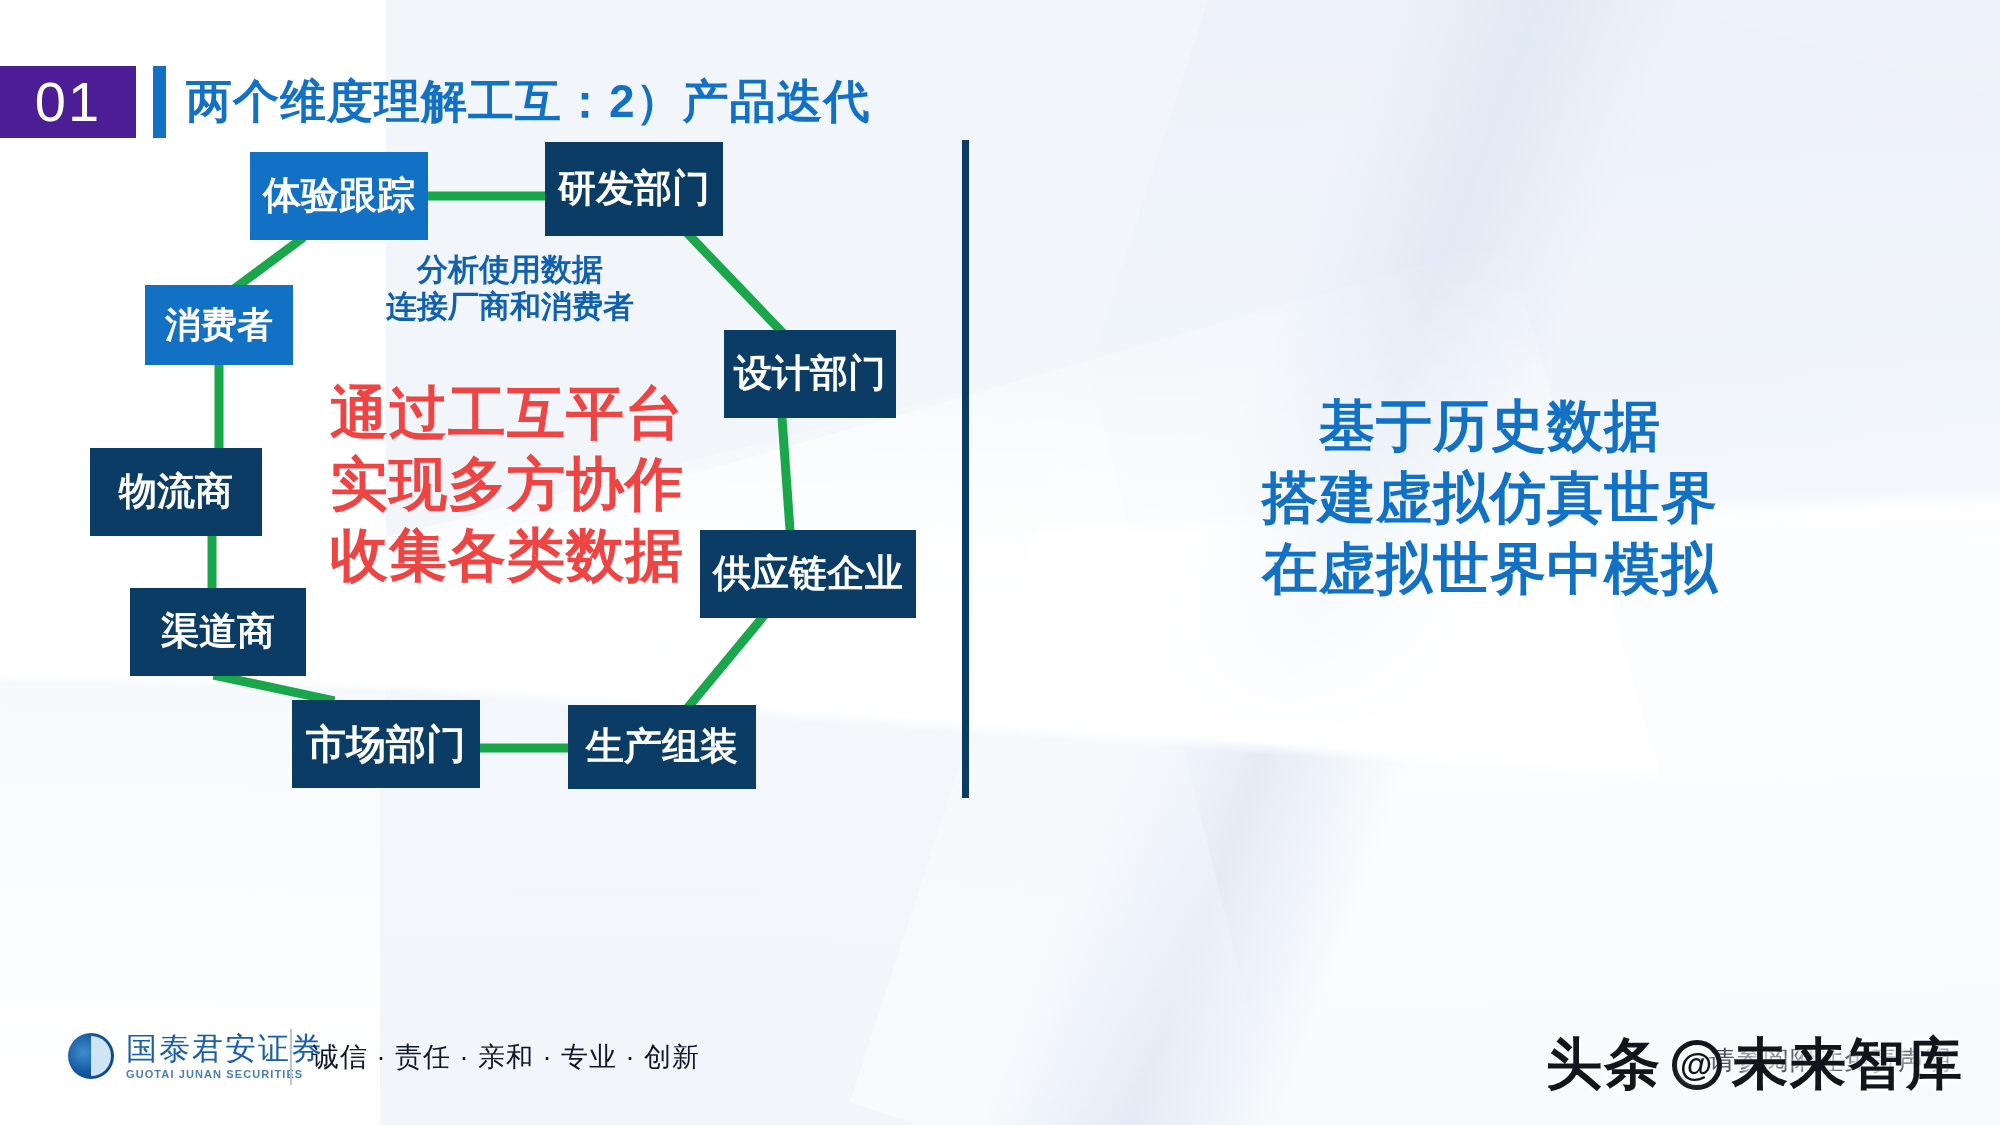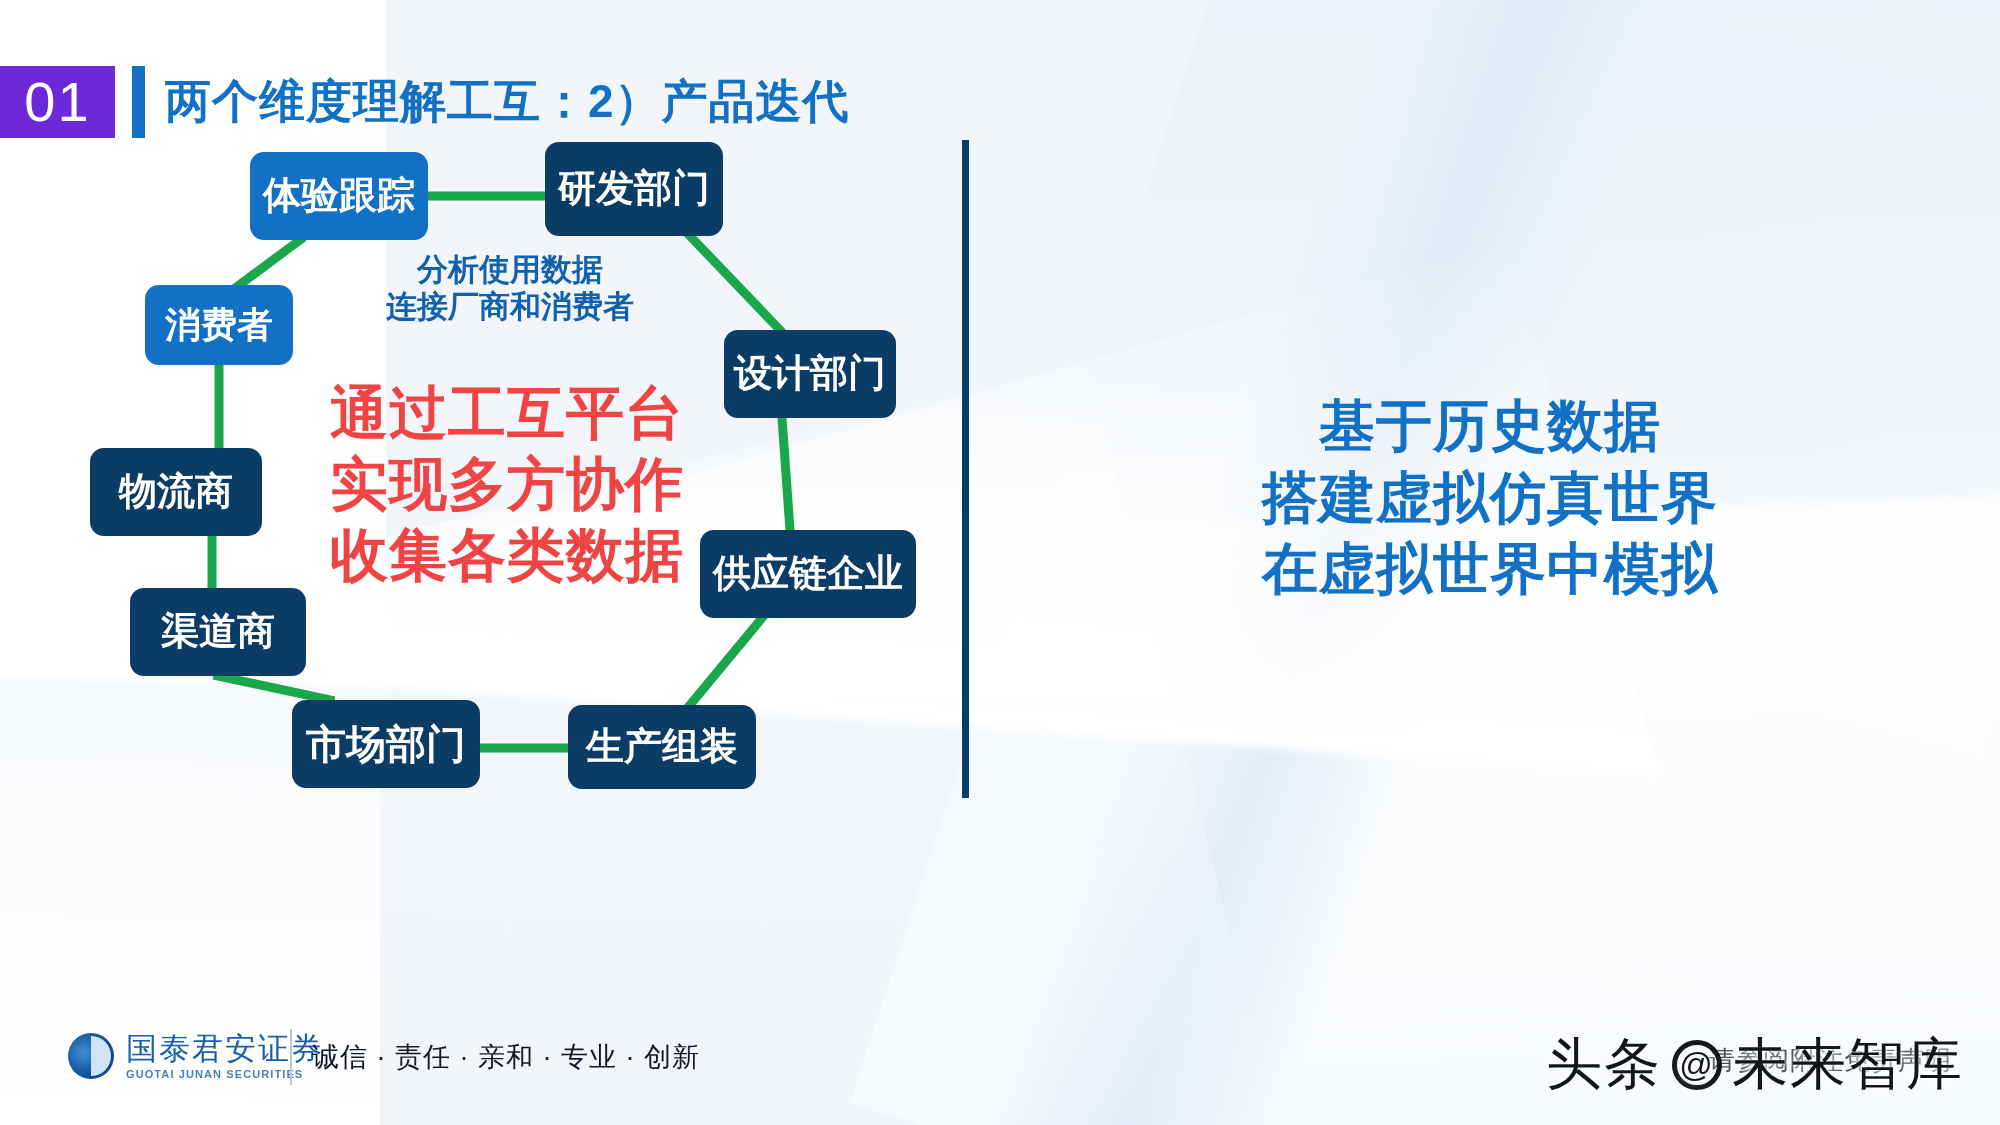--- a/index.html
+++ b/index.html
@@ -25,35 +25,35 @@
     transform:rotate(-14deg);}
   .bg-stripe{position:absolute;left:1180px;top:-200px;width:280px;height:1600px;
     background:linear-gradient(90deg,rgba(226,235,245,.0),rgba(219,230,243,.75),rgba(226,235,245,0));
     transform:rotate(20deg);}
   .bg-white-l{position:absolute;left:0;top:0;width:386px;height:760px;background:#ffffff;}
   .bg-soft1{position:absolute;left:1560px;top:60px;width:520px;height:640px;
     background:linear-gradient(150deg,#eaf0f8,#f6f9fc);transform:rotate(16deg);opacity:.9;}
 
   
   .header{position:absolute;left:0;top:66px;height:72px;display:flex;align-items:stretch;}
-  .num-badge{width:115px;height:72px;background:#6d28d9;color:#ffffff;
+  .num-badge{width:136px;height:72px;background:#4c1d95;color:#ffffff;
     display:flex;align-items:center;justify-content:center;
     font-size:56px;font-weight:400;letter-spacing:2px;line-height:1;}
   .num-rule{width:13px;height:72px;background:#1271C4;margin-left:17px;}
   .header-title{margin-left:20px;display:flex;align-items:center;
     color:#1271C4;font-size:46px;font-weight:bold;letter-spacing:1px;white-space:nowrap;}
 
   
   .v-divider{position:absolute;left:962px;top:140px;width:7px;height:658px;background:#0b3c66;}
 
   
   .diagram{position:absolute;left:0;top:0;width:1000px;height:1000px;}
   .edges{position:absolute;left:0;top:0;width:1000px;height:1000px;}
   .node{position:absolute;display:flex;align-items:center;justify-content:center;
-    color:#ffffff;font-weight:bold;border-radius:14px;box-sizing:border-box;
+    color:#ffffff;font-weight:bold;border-radius:0;box-sizing:border-box;
     text-align:center;line-height:1.1;z-index:3;}
   .node.light{background:#1271C4;}
   .node.dark{background:#0b3c66;}
 
   
   .anno-blue{position:absolute;color:#1261AE;font-weight:bold;font-size:31px;
     line-height:1.18;text-align:center;z-index:4;}
   .anno-green{position:absolute;color:#ef4444;font-weight:bold;font-size:58px;
     line-height:1.22;text-align:left;z-index:4;letter-spacing:1px;}
   .right-text{position:absolute;color:#1271C4;font-weight:bold;font-size:56px;
@@ -69,21 +69,21 @@
     background:#cfe4f5;border-radius:0 20px 20px 0;}
   .logo-text{margin-left:12px;display:flex;flex-direction:column;justify-content:center;}
   .logo-cn{font-size:31px;font-weight:normal;color:#1a5fa8;letter-spacing:2px;line-height:1.05;}
   .logo-en{font-size:11px;font-weight:bold;color:#4c7fae;letter-spacing:1.1px;margin-top:2px;}
   .footer-sep{position:absolute;left:290px;top:14px;width:2px;height:56px;background:#b9c7d4;}
   .footer-slogan{position:absolute;left:312px;top:24px;font-size:27px;color:#0f172a;letter-spacing:1px;}
   .footer-right{position:absolute;right:48px;top:28px;font-size:26px;color:#444e57;letter-spacing:1px;}
 
   
   .watermark{position:absolute;right:36px;bottom:22px;display:flex;align-items:center;
-    font-size:56px;font-weight:normal;color:#12161c;letter-spacing:2px;
+    font-size:56px;font-weight:bold;color:#12161c;letter-spacing:2px;
     text-shadow:0 0 4px rgba(255,255,255,.95),0 0 8px rgba(255,255,255,.9);z-index:9;}
   .wm-at{display:inline-flex;align-items:center;justify-content:center;
     width:50px;height:50px;border:5px solid #12161c;border-radius:50%;
     font-size:33px;margin:0 10px;box-sizing:border-box;}
 </style>
 </head>
 <body>
 
 <div class="slide">
 

